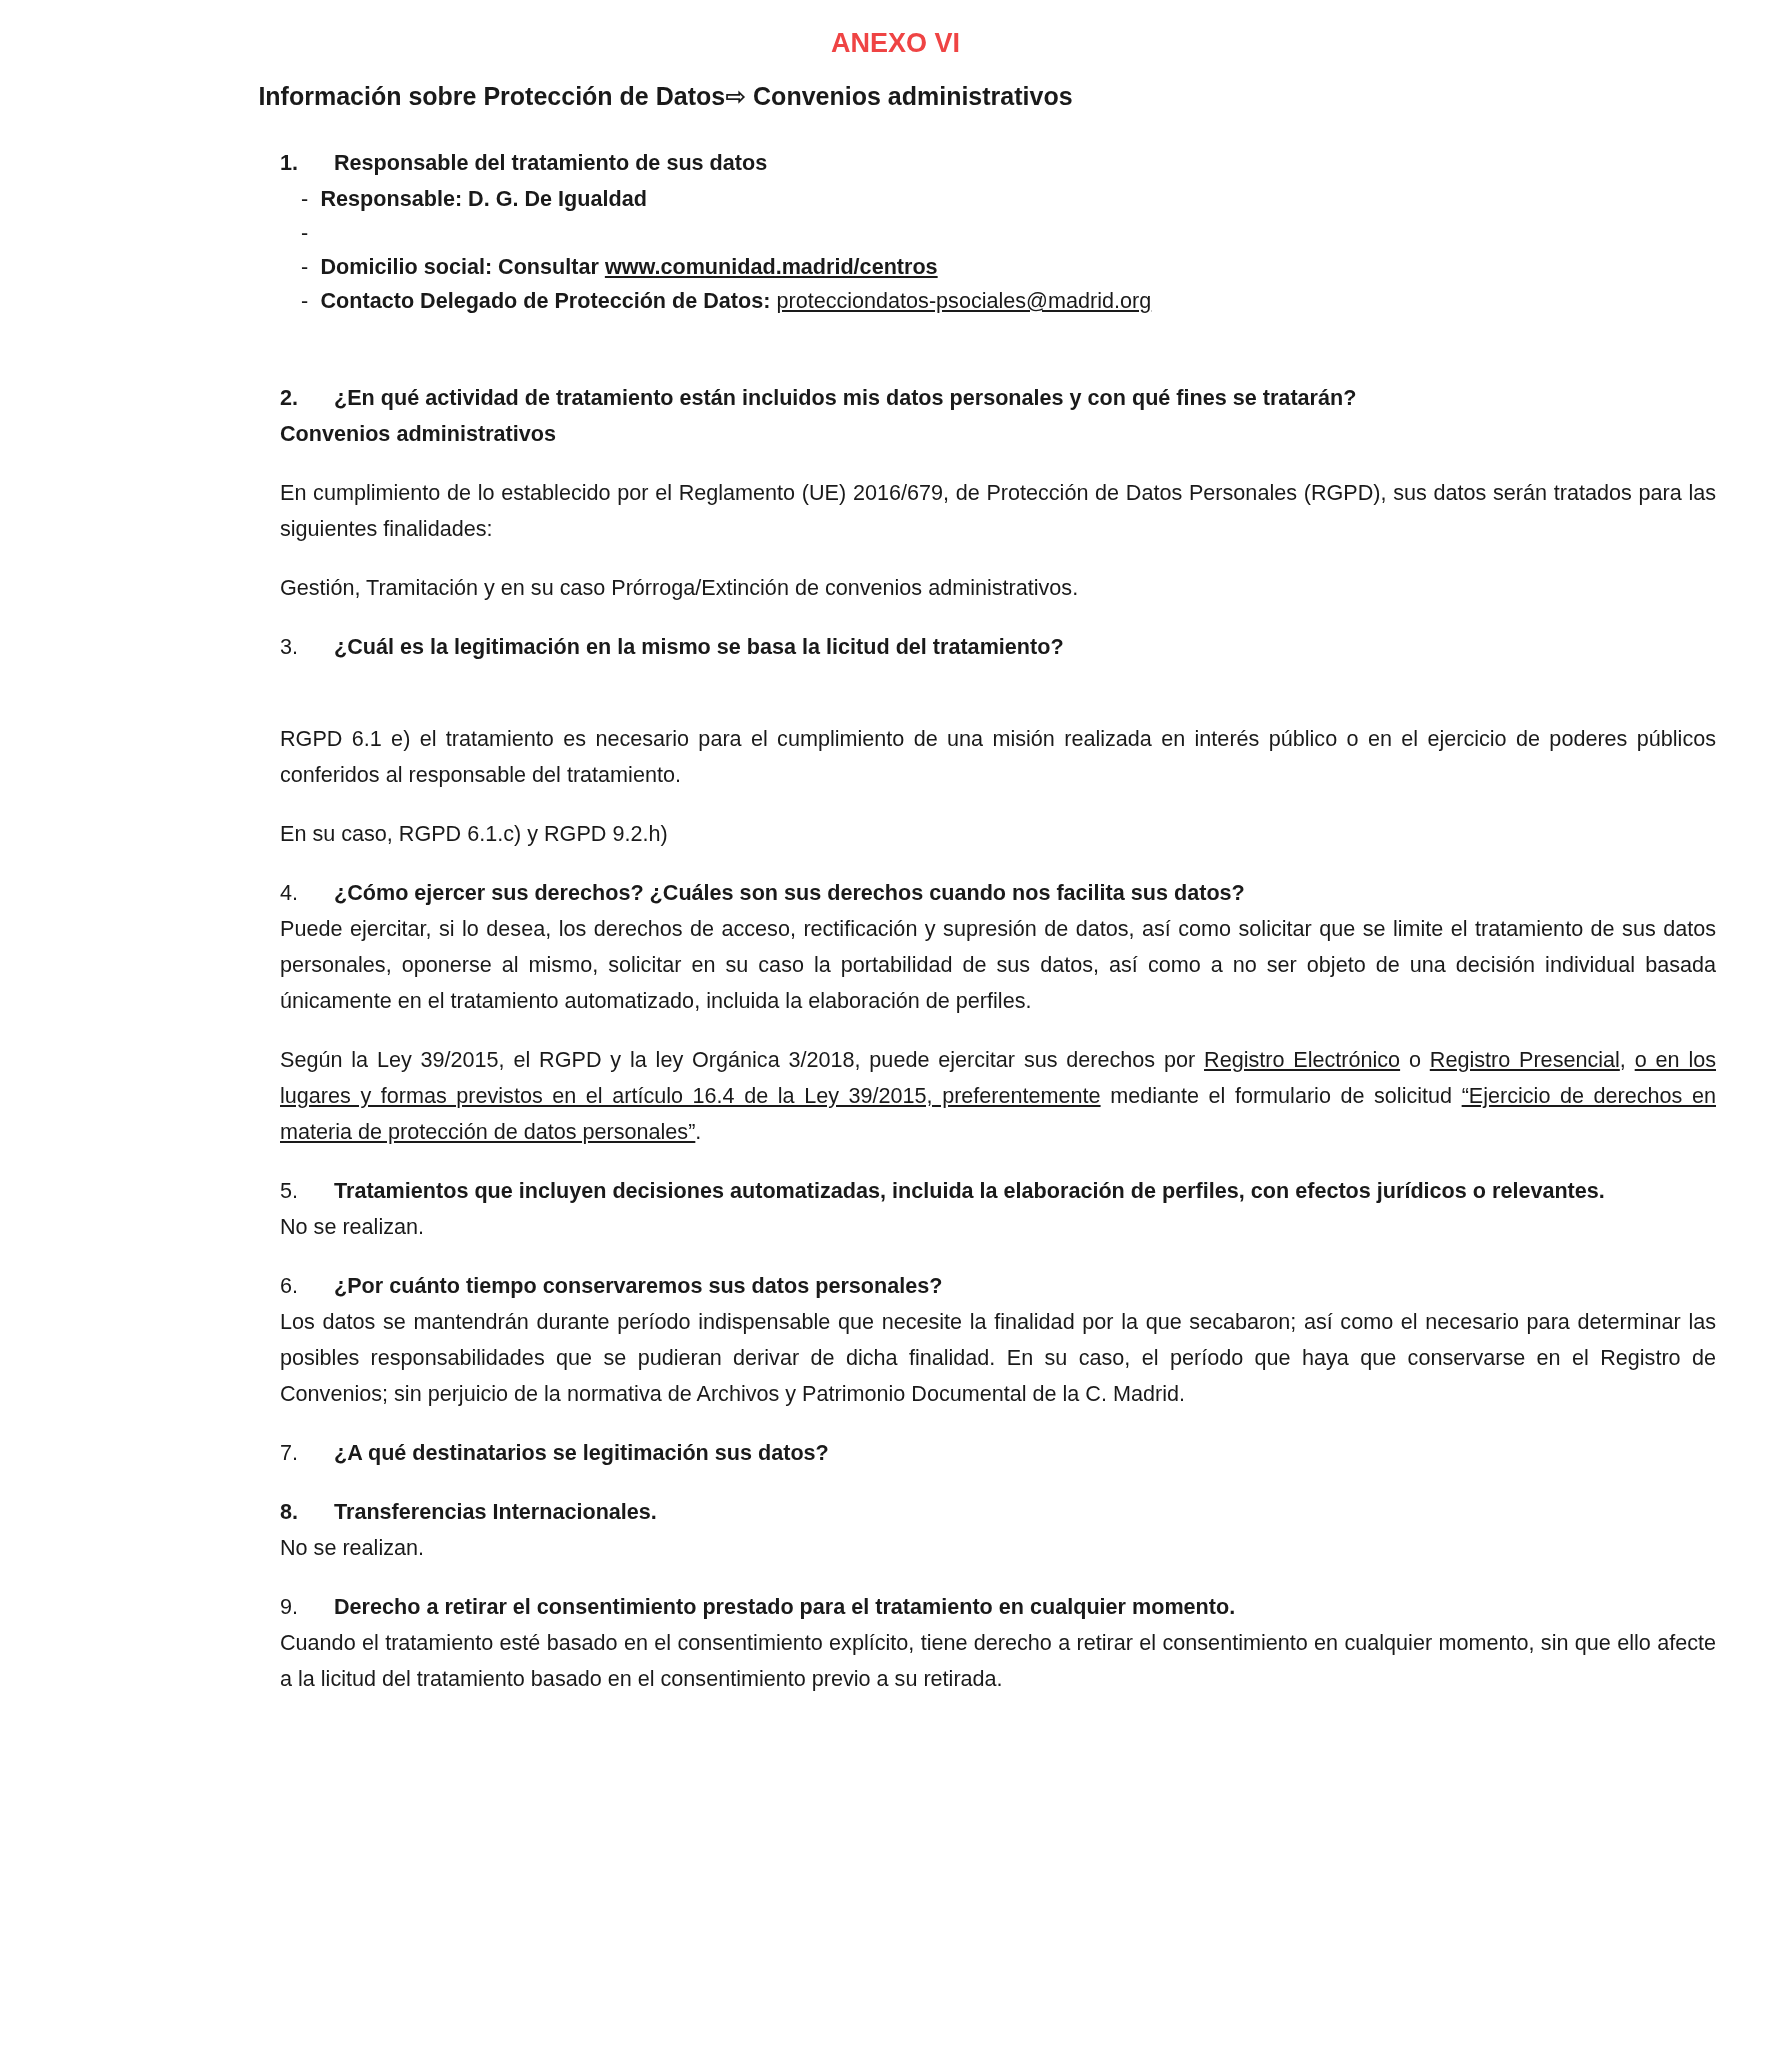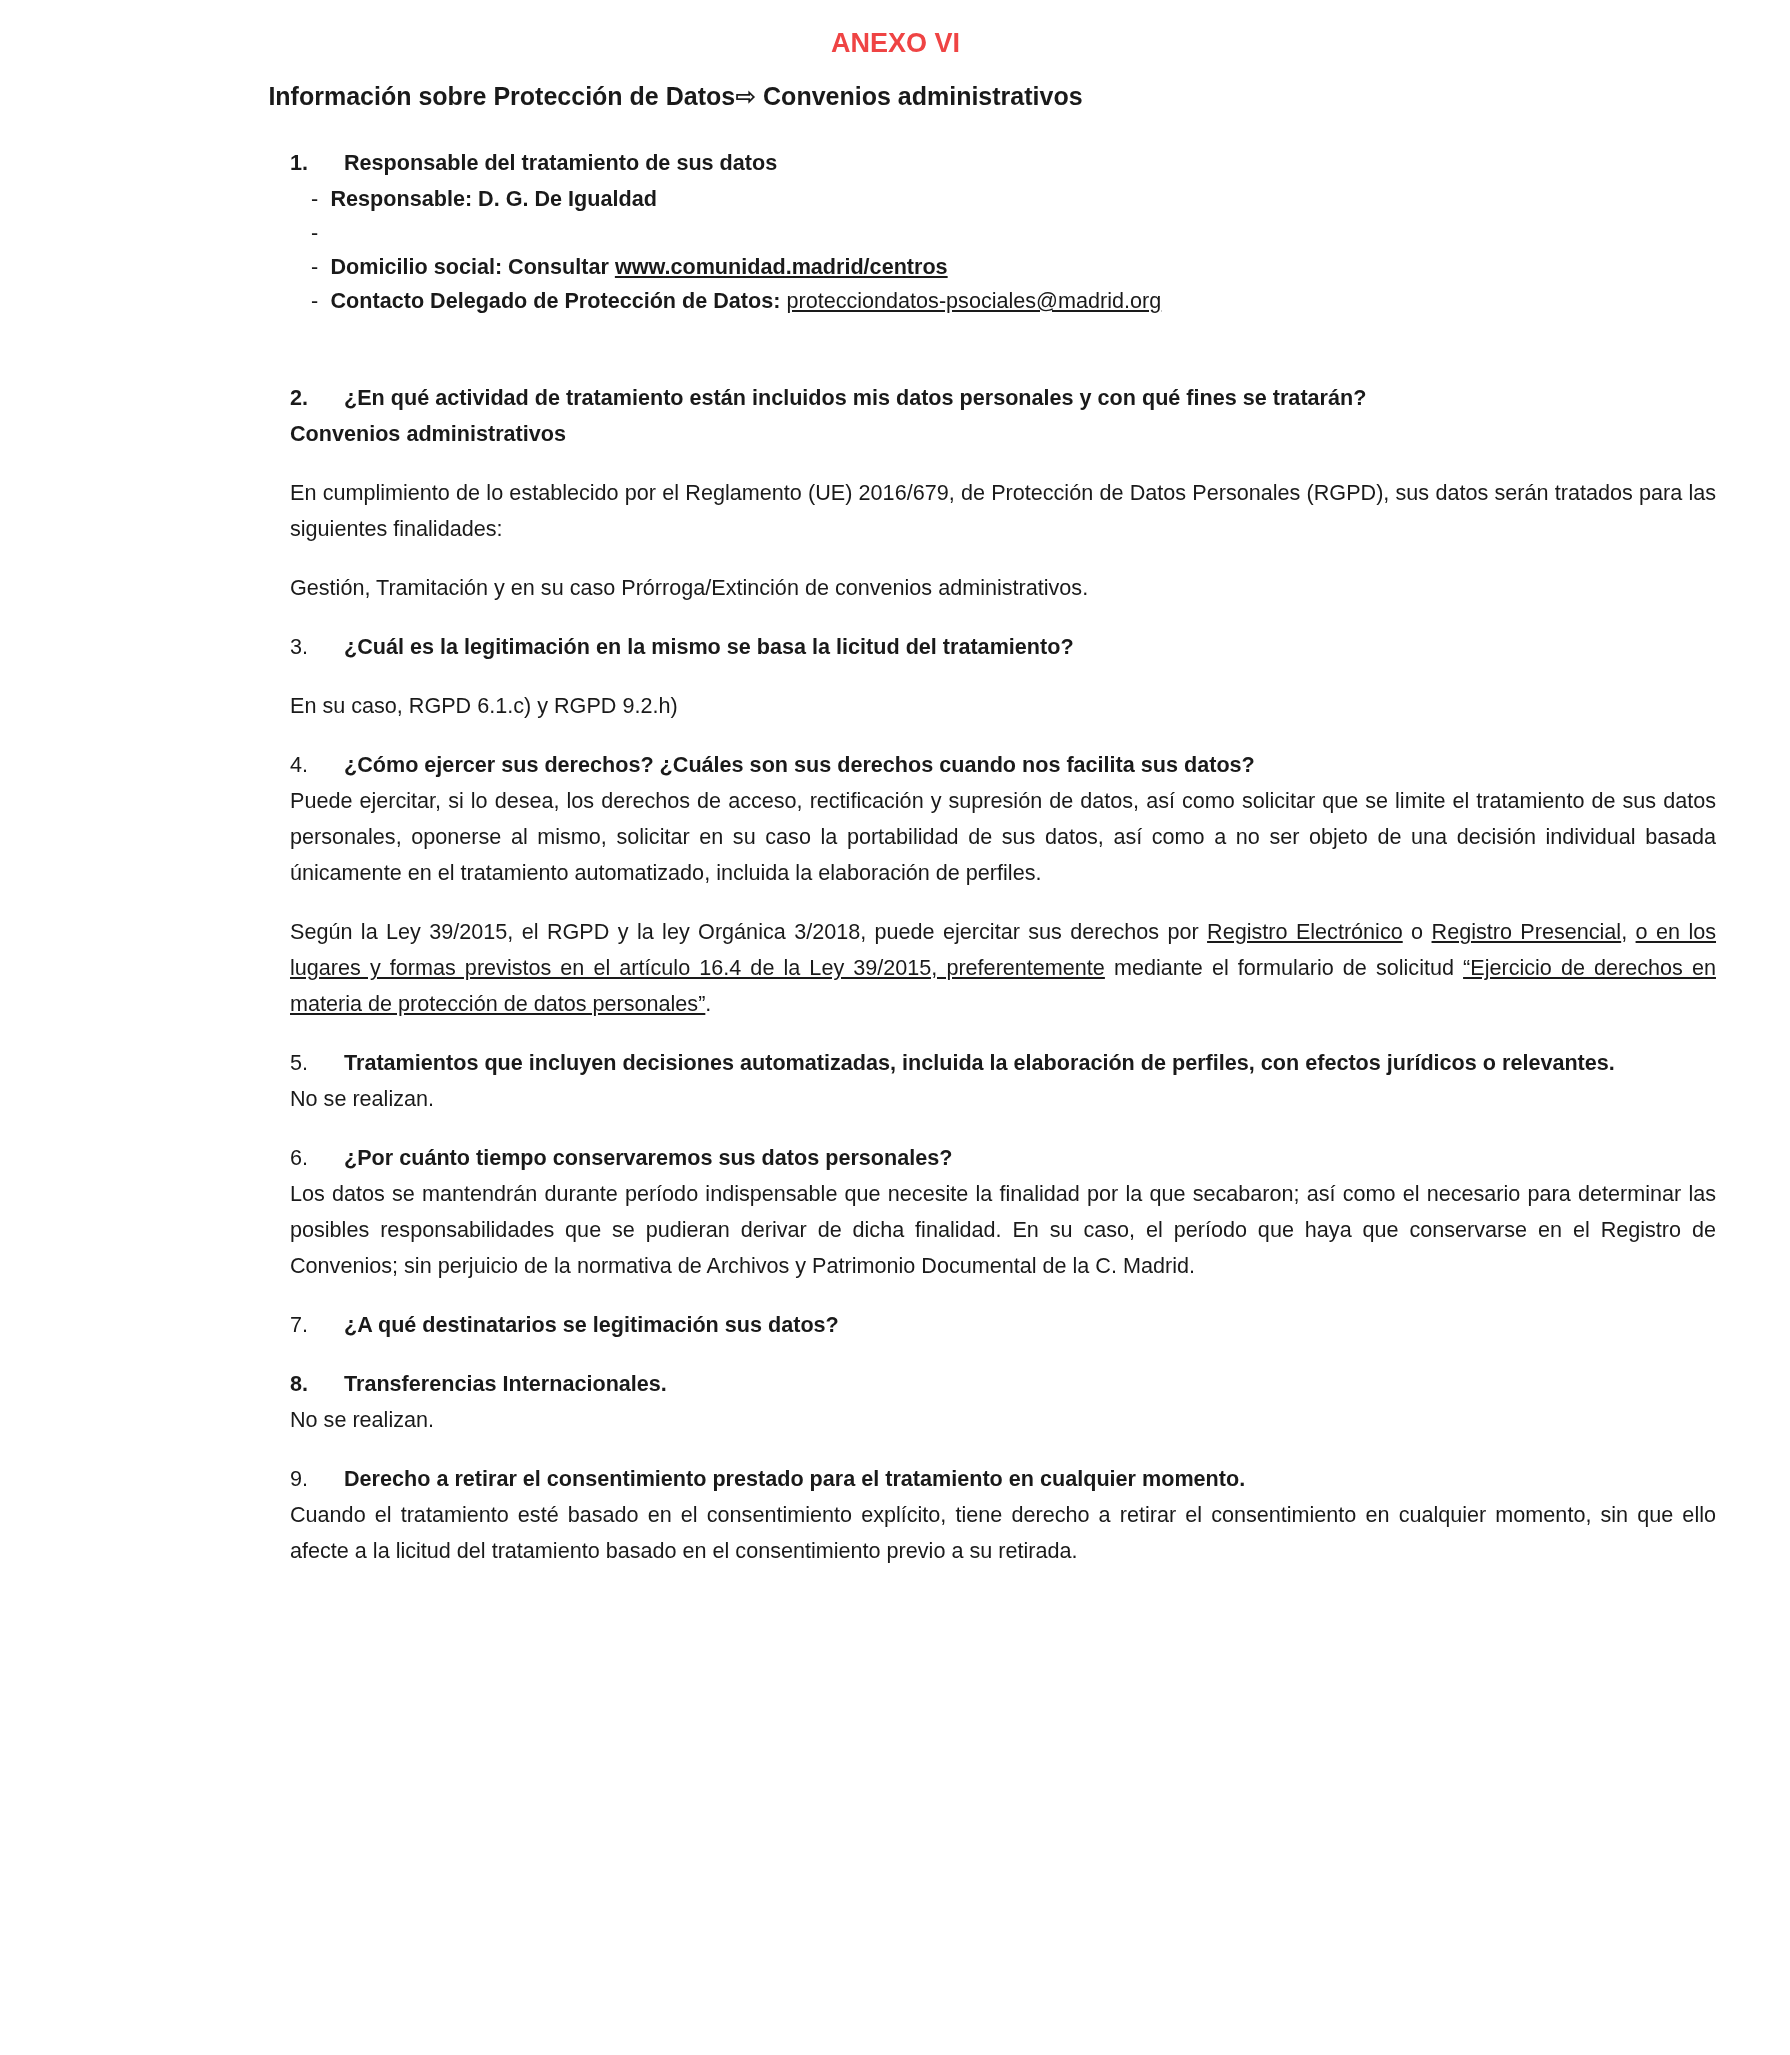--- a/index.html
+++ b/index.html
@@ -22,21 +22,20 @@
     font-weight: bold;
     text-align: center;
     line-height: 33px;
     color: #ef4444;
   }
   .content {
     padding-left: 280px;
     padding-right: 75px;
     font-size: 21.6px;
     line-height: 36px;
-    margin-left: 10px;
   }
   .subtitle {
     font-size: 25px;
     font-weight: bold;
     line-height: 32px;
     margin: 19.5px 0 0 -21.6px;
   }
   .sec {
     display: flex;
     margin-top: 23px;
@@ -112,20 +111,21 @@
       <span class="ht">¿En qué actividad de tratamiento están incluidos mis datos personales y con qué fines se tratarán?</span>
     </div>
     <div class="subhead bold">Convenios administrativos</div>
     <p class="para">En cumplimiento de lo establecido por el Reglamento (UE) 2016/679, de Protección de Datos Personales (RGPD), sus datos serán tratados para las siguientes finalidades:</p>
     <p class="para">Gestión, Tramitación y en su caso Prórroga/Extinción de convenios administrativos.</p>
 
     <div class="sec">
       <span class="num">3.</span>
       <span class="ht">¿Cuál es la legitimación en la mismo se basa la licitud del tratamiento?</span>
     </div>
+    <p class="para gap-xl">RGPD 6.1 e) el tratamiento es necesario para el cumplimiento de una misión realizada en interés público o en el ejercicio de poderes públicos conferidos al responsable del tratamiento.</p>
     <p class="para">En su caso, RGPD 6.1.c) y RGPD 9.2.h)</p>
 
     <div class="sec">
       <span class="num">4.</span>
       <span class="ht">¿Cómo ejercer sus derechos? ¿Cuáles son sus derechos cuando nos facilita sus datos?</span>
     </div>
     <p class="para tight">Puede ejercitar, si lo desea, los derechos de acceso, rectificación y supresión de datos, así como solicitar que se limite el tratamiento de sus datos personales, oponerse al mismo, solicitar en su caso la portabilidad de sus datos, así como a no ser objeto de una decisión individual basada únicamente en el tratamiento automatizado, incluida la elaboración de perfiles.</p>
     <p class="para"><span>Según la Ley 39/2015, el RGPD y la ley Orgánica 3/2018, puede ejercitar sus derechos por </span><a class="link">Registro Electrónico</a><span> o </span><a class="link">Registro Presencial</a><span>, </span><span class="u">o en los lugares y formas previstos en el artículo 16.4 de la Ley 39/2015, preferentemente</span><span> mediante el formulario de solicitud </span><a class="link">“Ejercicio de derechos en materia de protección de datos personales”</a><span>.</span></p>
 
     <div class="sec">

